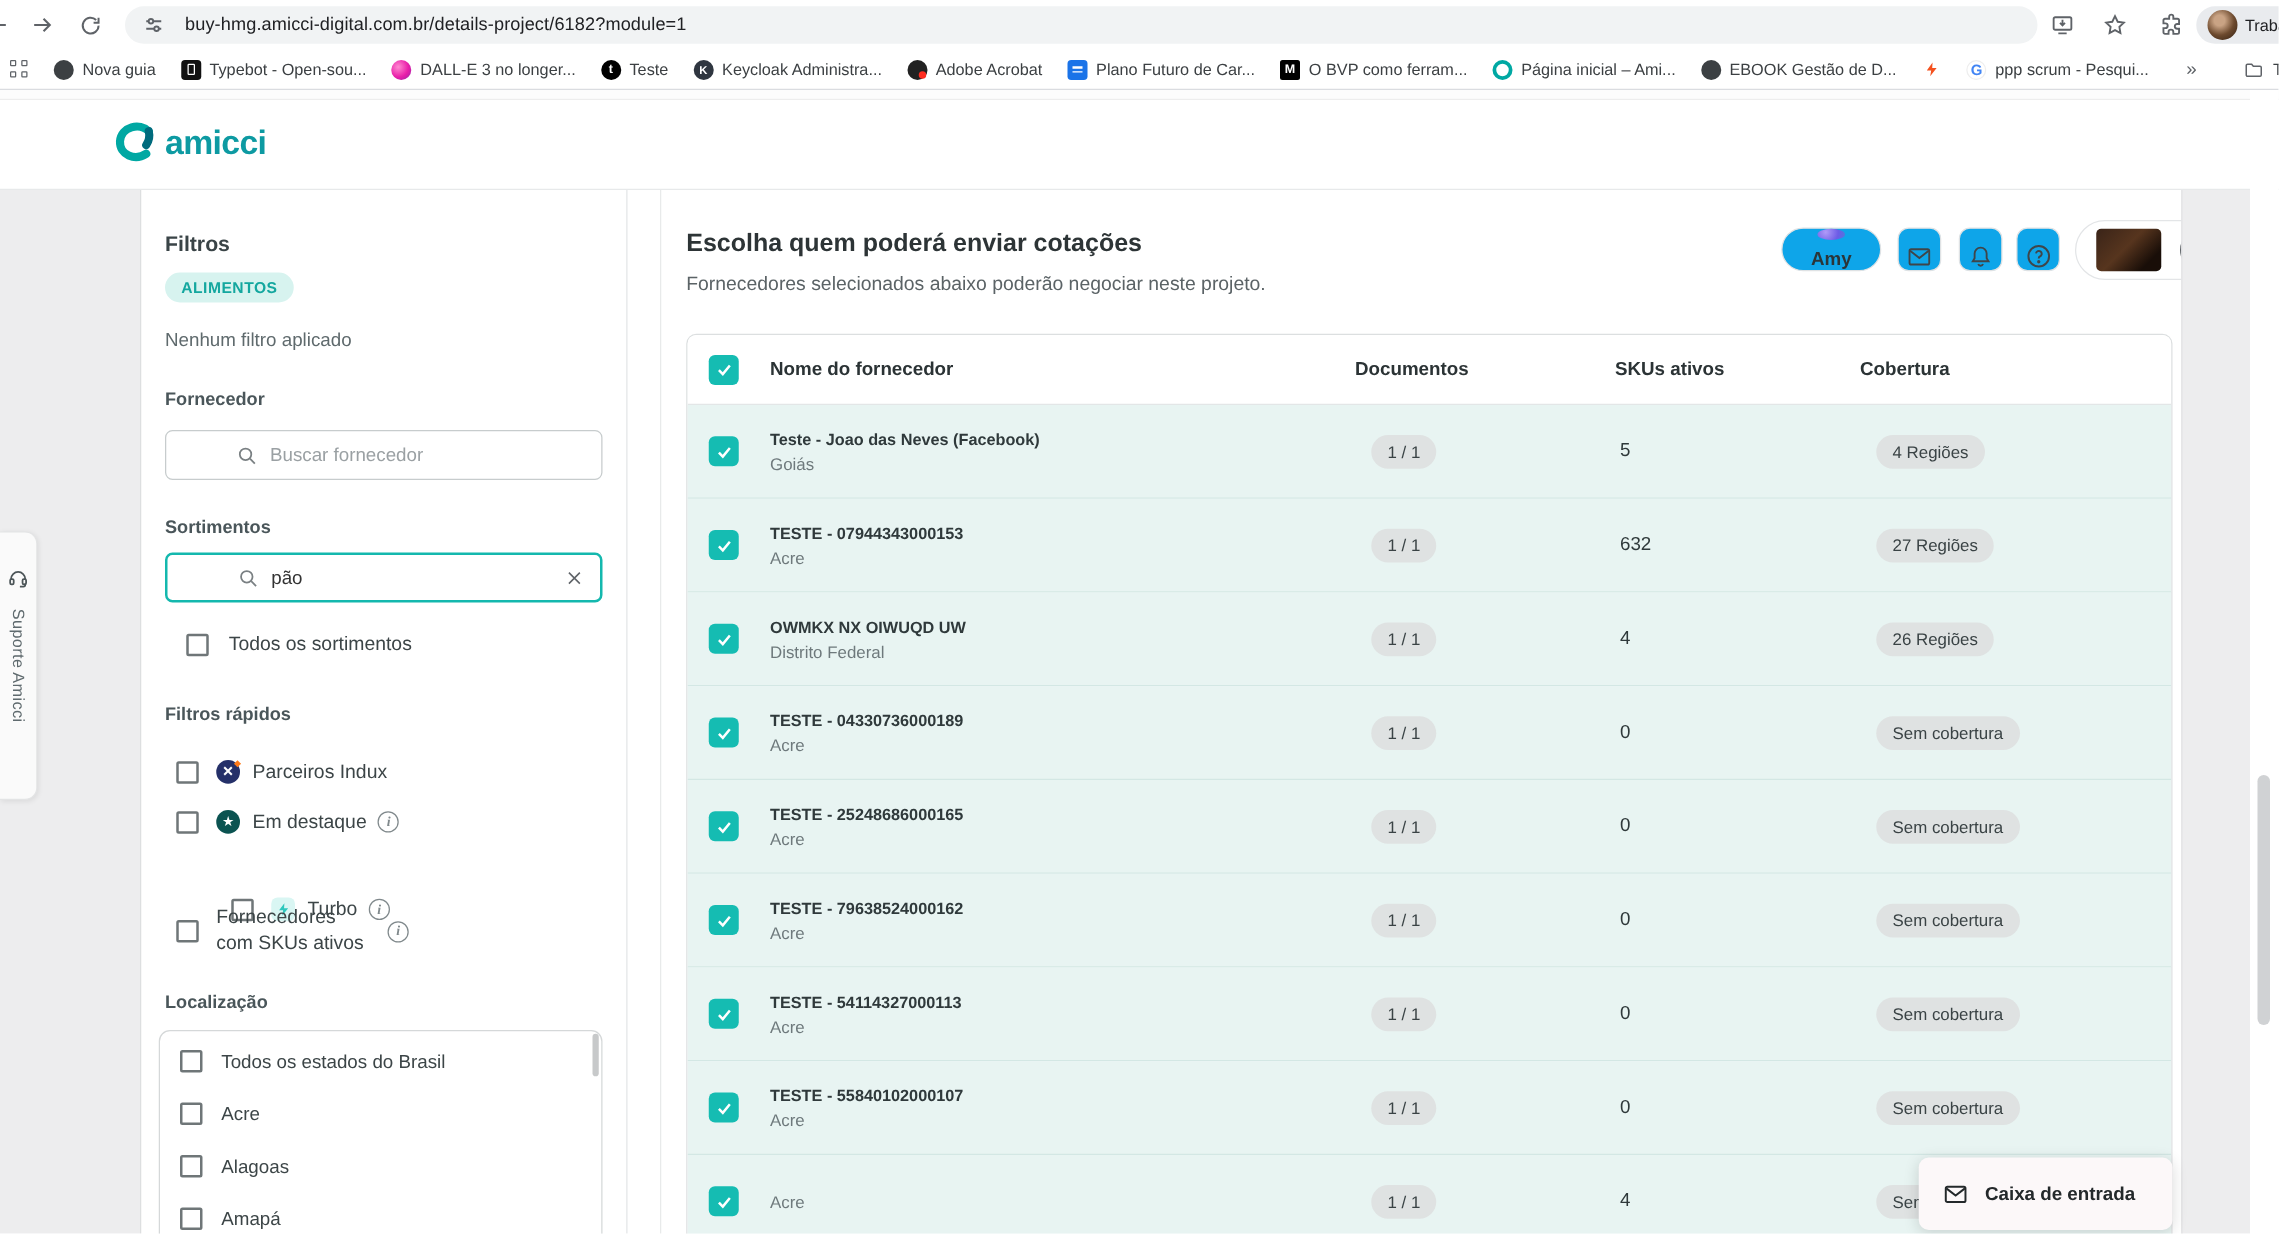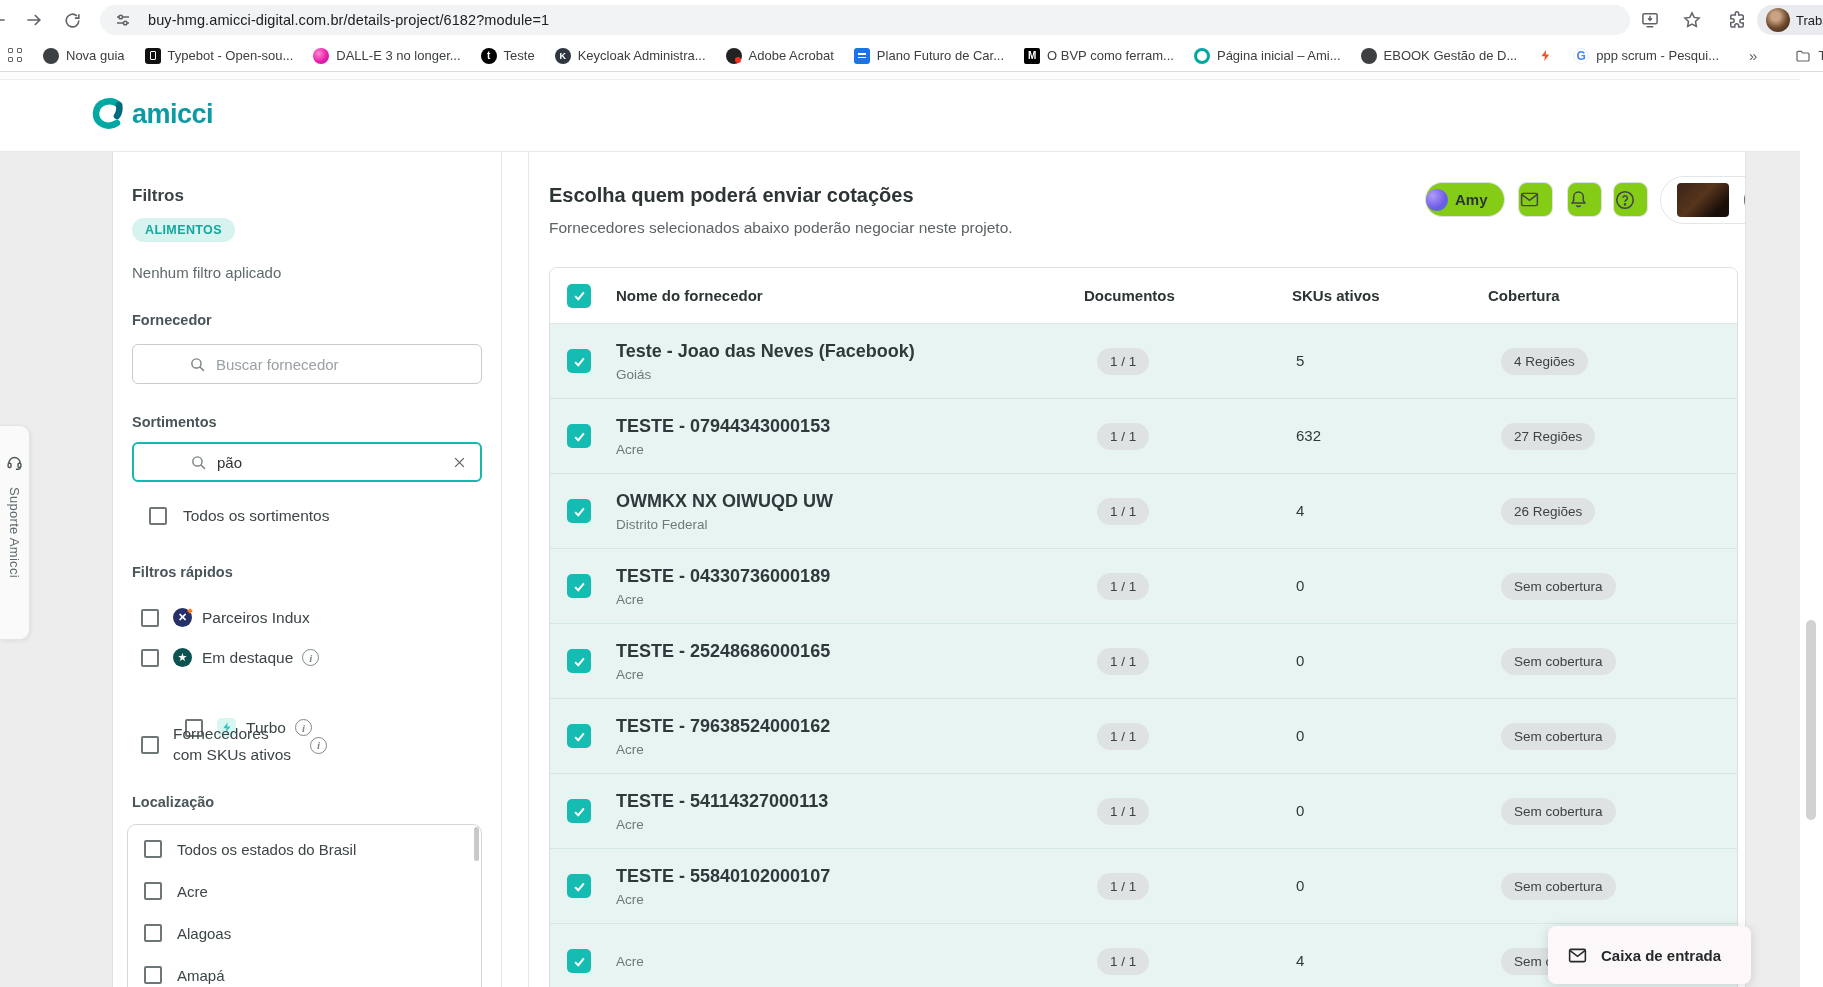--- a/index.html
+++ b/index.html
@@ -45,21 +45,21 @@
   .bm-all span { font-size:13px; color:#3c4043; }
 
   
   .pageband { position:absolute; left:0; top:72px; width:1823px; height:8px; background:#fcfcfc; border-bottom:1px solid #ededed; }
   .appheader { position:absolute; left:0; top:80px; width:1823px; height:72px; background:#fff; border-bottom:1px solid #e7e9ea; }
   .logo { position:absolute; left:90px; top:16px; display:flex; align-items:center; gap:6px; }
   .logo-text { font-size:27px; font-weight:bold; color:#0d9aa2; letter-spacing:-.5px; }
   .nav { position:absolute; left:202px; top:0; height:72px; display:flex; align-items:center; gap:18px; }
   .nav-item { display:flex; align-items:center; gap:7px; font-size:15.5px; color:#5d686c; cursor:pointer; }
   .chev { width:8px; height:8px; border-right:1.8px solid #5d686c; border-bottom:1.8px solid #5d686c; transform:rotate(45deg) translateY(-2px); }
-  .hbtn { position:absolute; height:35px; border:1px solid #dfe2e4; border-radius:9px; background:#84cc16; display:flex; align-items:center; justify-content:flex-start; cursor:pointer; }
+  .hbtn { position:absolute; height:35px; border:1px solid #dfe2e4; border-radius:9px; background:#0ea5e9; display:flex; align-items:center; justify-content:flex-end; cursor:pointer;flex-direction:column; }
   .amy-pill { left:1425px; top:102px; width:80px; border-radius:18px; gap:7px; }
   .amy-avatar { width:22px; height:22px; border-radius:50%; background:radial-gradient(circle at 30% 30%, #b09bf8, #6d5ce6 60%, #4b7bdc); }
   .amy-pill span { font-size:15px; font-weight:bold; color:#2b3538; }
   .mail-btn { left:1518px; top:102px; width:35px; }
   .bell-btn { left:1567px; top:102px; width:35px; }
   .help-btn { left:1613px; top:102px; width:35px; }
   .user-pill { position:absolute; left:1660px; top:96px; width:128px; height:48px; border:1px solid #e3e5e7; border-radius:24px; background:#fff; display:flex; align-items:center; cursor:pointer; }
   .user-photo { margin-left:16px; width:52px; height:34px; border-radius:4px; background:linear-gradient(135deg,#3a2418,#57351e 45%,#190e08 80%); }
   .user-initial { margin-left:15px; width:34px; height:34px; border-radius:50%; background:#5f6468; color:#fff; font-size:15px; display:flex; align-items:center; justify-content:center; }
 
@@ -103,27 +103,27 @@
 
   
   .main-title { position:absolute; left:549px; top:184px; font-size:20px; font-weight:bold; color:#2d3436; }
   .main-sub { position:absolute; left:549px; top:219px; font-size:15.5px; color:#5b6366; }
   .card { position:absolute; left:549px; top:267px; width:1189px; height:731px; border:1px solid #dcdfe0; border-radius:8px 8px 0 0; background:#fff; overflow:hidden; }
   .t-grid { display:grid; grid-template-columns:66px 468px 208px 196px 1fr; align-items:center; }
   .t-head { height:56px; background:#fff; border-bottom:1px solid #e3e6e7; font-size:15px; font-weight:bold; color:#2b3335; }
   .t-row { height:75px; background:#e8f4f2; border-bottom:1px solid #d3e7e4; }
   .cell-check { padding-left:17px; }
   .ckd { width:24px; height:24px; background:#15bcb2; border-radius:5px; display:flex; align-items:center; justify-content:center; cursor:pointer; }
-  .r-name { font-size:18px; font-weight:bold; color:#2f393b; margin-bottom:5px; }
+  .r-name { font-size:13px; font-weight:bold; color:#2f393b; margin-bottom:5px; }
   .r-loc { font-size:13.5px; color:#6e797c; }
   .pill { display:inline-block; background:#dfe2e2; border-radius:14px; padding:6px 13px; font-size:13.5px; color:#3a4345; margin-left:13px; white-space:nowrap; }
   .r-skus { font-size:15px; color:#2f393b; padding-left:4px; }
 
   
-  .toast { position:absolute; left:1535px; top:926px; width:203px; height:58px; background:#fcf8f9; border-radius:8px; box-shadow:0 2px 12px rgba(0,0,0,.14); display:flex; align-items:center; padding-left:19px; gap:13px; z-index:30;margin-left:13px; }
+  .toast { position:absolute; left:1535px; top:926px; width:203px; height:58px; background:#fcf8f9; border-radius:8px; box-shadow:0 2px 12px rgba(0,0,0,.14); display:flex; align-items:center; padding-left:19px; gap:13px; z-index:30; }
   .toast span { font-size:15px; font-weight:bold; color:#24292b; }
 </style>
 </head>
 <body>
 
 <div id="screen">
 
   <div class="toolbar">
     <div class="tb-icon" style="left:-14px">
       <svg width="20" height="20" viewBox="0 0 24 24" fill="none" stroke-width="2">

